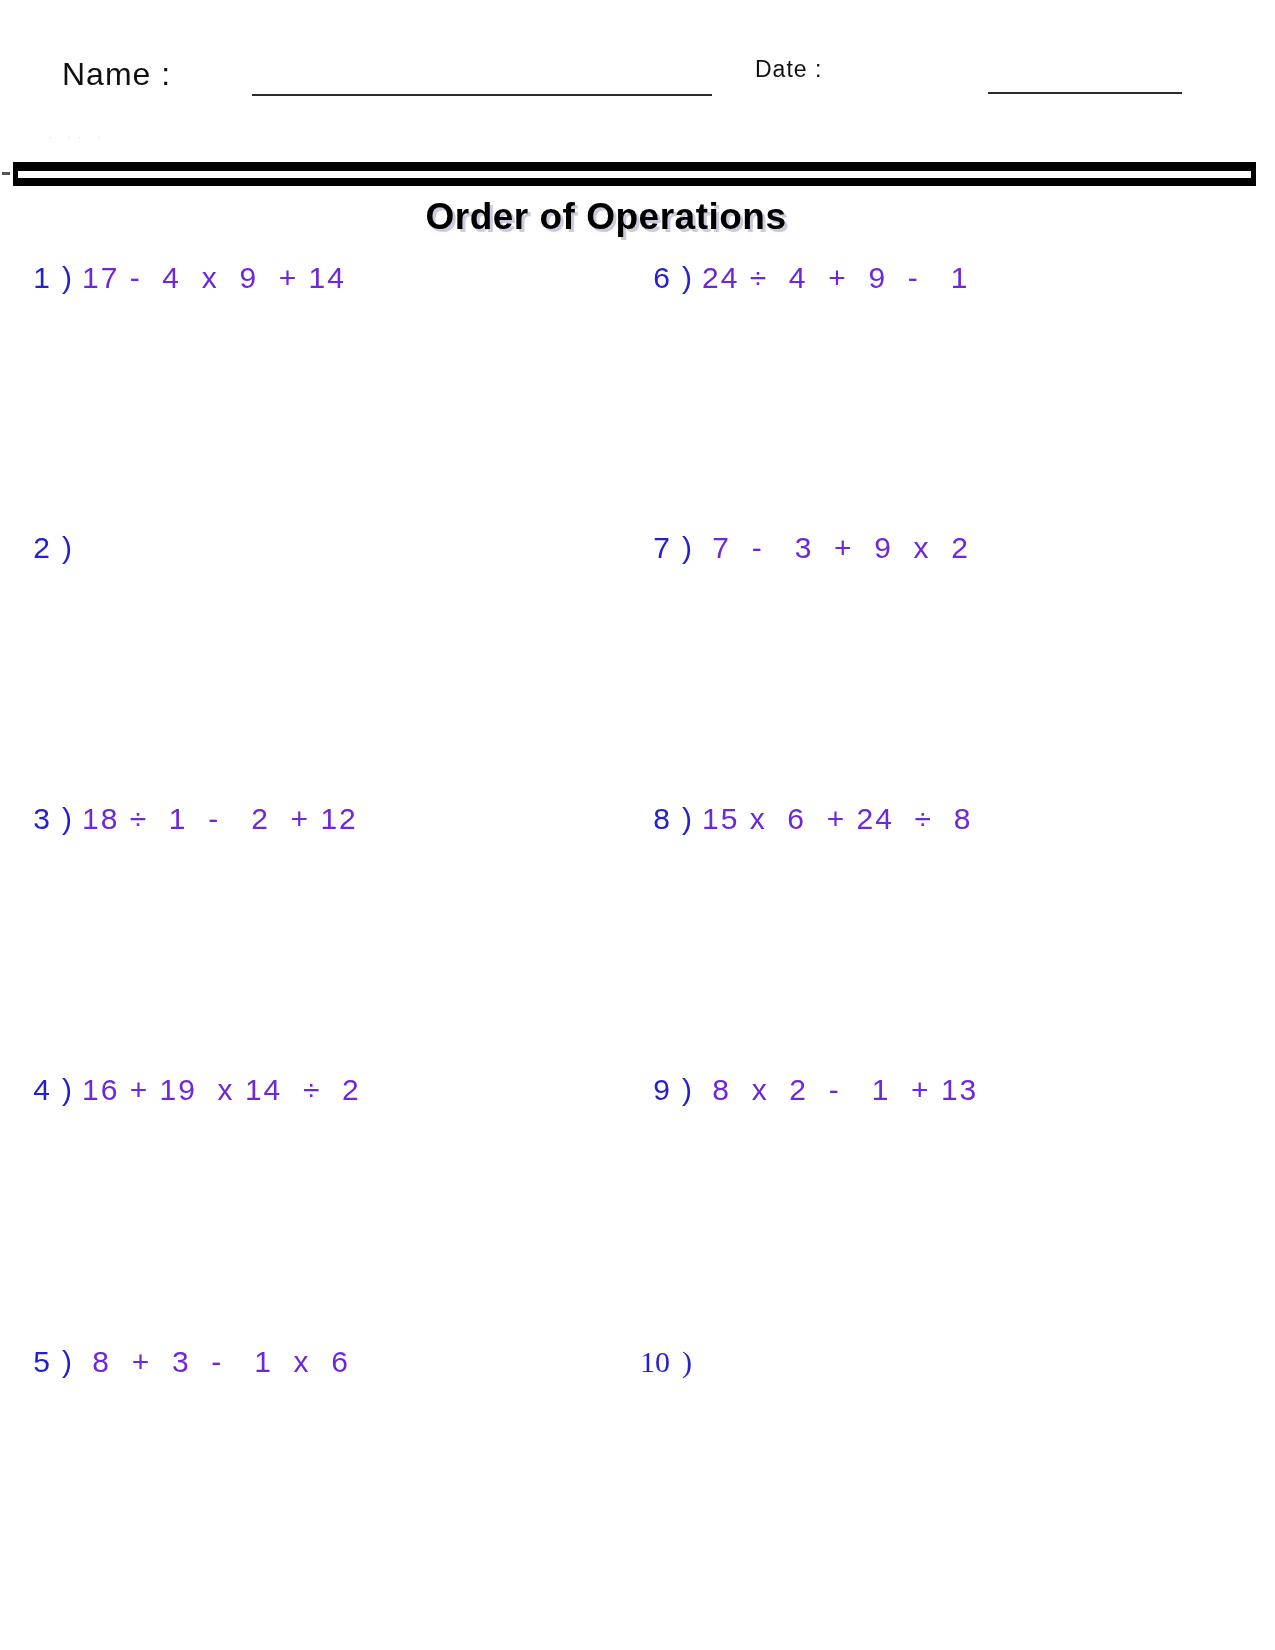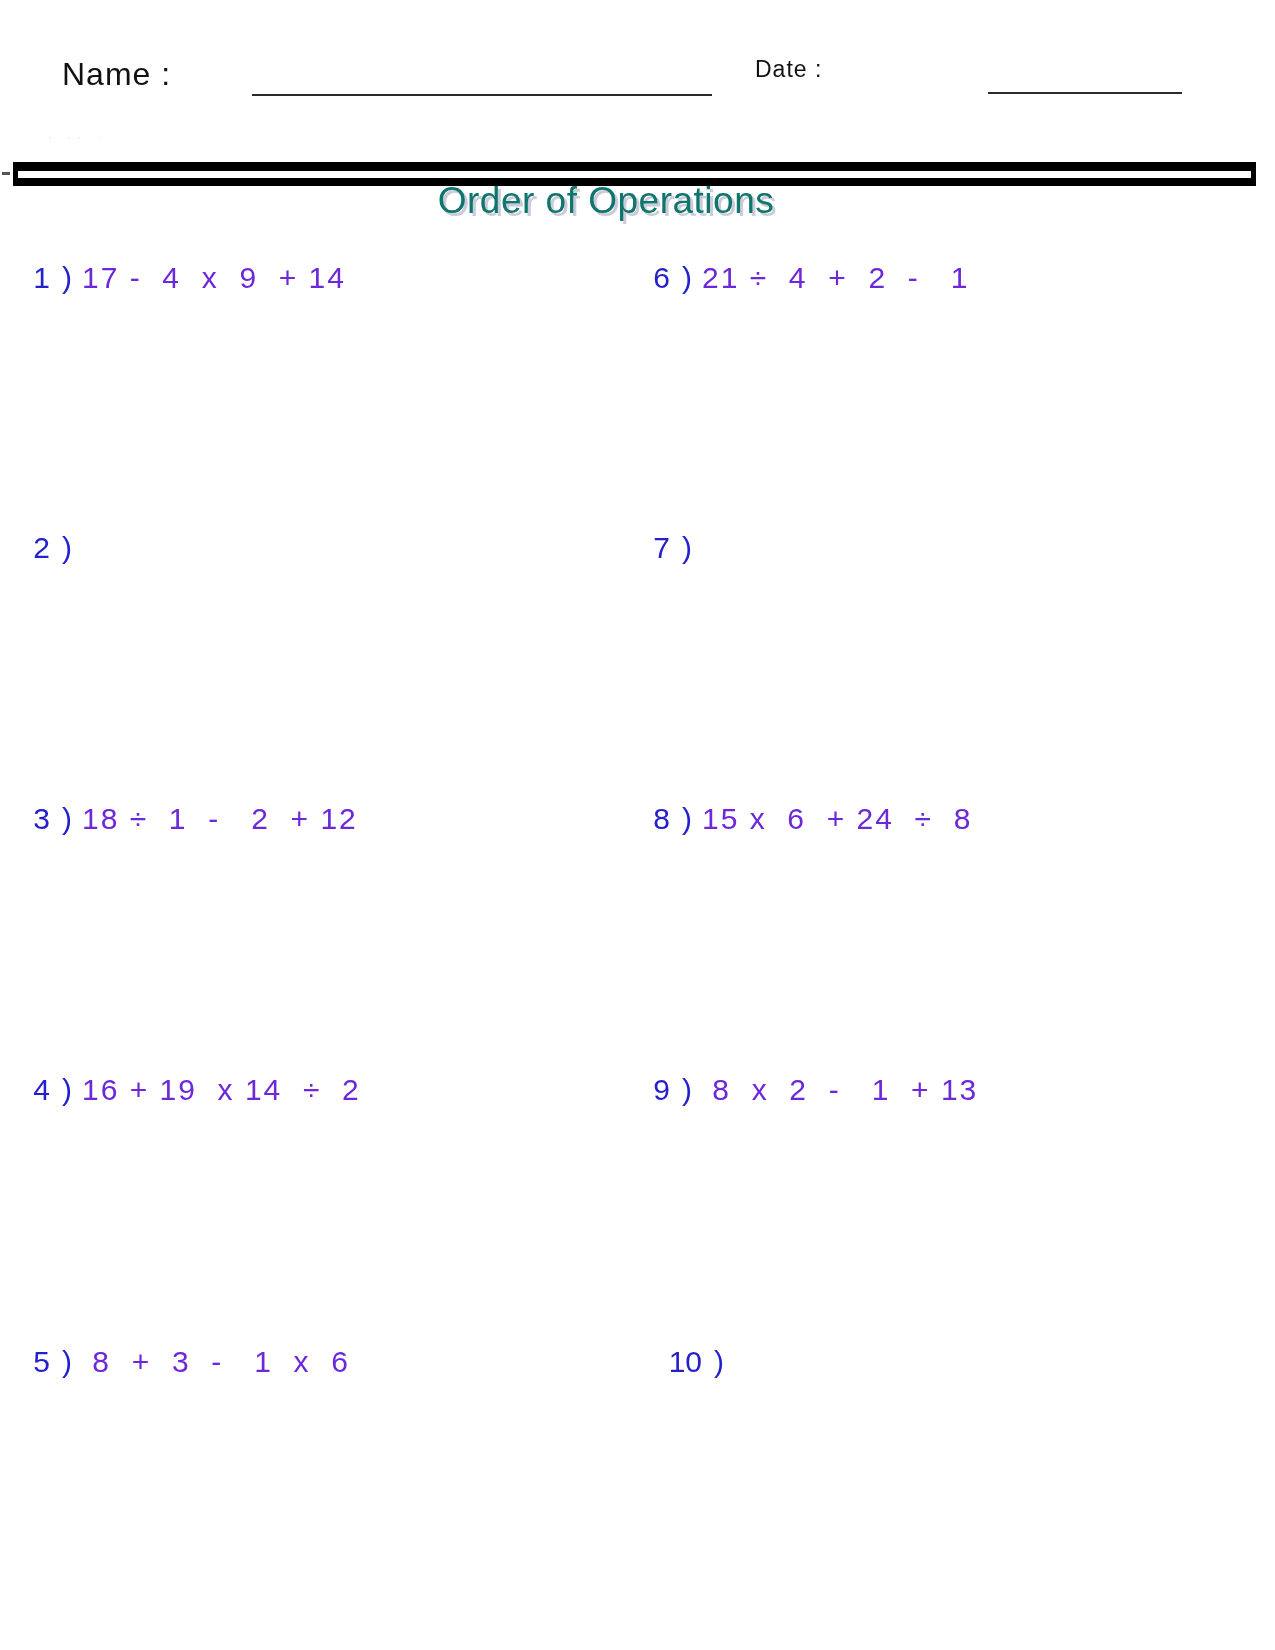--- a/index.html
+++ b/index.html
@@ -51,24 +51,24 @@
     width: 1243px; height: 24px;
     background: #000000;
   }
   .rule-inner {
     position: absolute; left: 5px; right: 5px; top: 9px;
     height: 7px; background: #ffffff;
   }
 
   
   .title {
-    position: absolute; left: 0; top: 180px; width: 1212px;
+    position: absolute; left: 0; top: 196px; width: 1212px;
     text-align: center;
-    font-size: 37px; font-weight: normal;
-    color: #0f766e;
+    font-size: 37px; font-weight: bold;
+    color: #000000;
     letter-spacing: 0.5px;
     text-shadow: 3px 3px 0 rgba(160,160,190,0.55);
   }
 
   
   .problem {
     position: absolute;
     display: flex;
     align-items: flex-start;
     font-size: 30px;
@@ -123,30 +123,30 @@
     <span class="pnum">3</span><span class="pparen">)</span><span class="pexpr">18 ÷  1  -   2  + 12</span>
   </div>
   <div class="problem" style="left:0px; top:1072px;">
     <span class="pnum">4</span><span class="pparen">)</span><span class="pexpr">16 + 19  x 14  ÷  2</span>
   </div>
   <div class="problem" style="left:0px; top:1344px;">
     <span class="pnum">5</span><span class="pparen">)</span><span class="pexpr"> 8  +  3  -   1  x  6</span>
   </div>
 
   <div class="problem" style="left:620px; top:260px;">
-    <span class="pnum">6</span><span class="pparen">)</span><span class="pexpr">21 ÷  4  +  2  -   1</span>
+    <span class="pnum">6</span><span class="pparen">)</span><span class="pexpr">24 ÷  4  +  9  -   1</span>
   </div>
   <div class="problem" style="left:620px; top:530px;">
-    <span class="pnum">7</span><span class="pparen">)</span>
+    <span class="pnum">7</span><span class="pparen">)</span><span class="pexpr"> 7  -   3  +  9  x  2</span>
   </div>
   <div class="problem" style="left:620px; top:801px;">
     <span class="pnum">8</span><span class="pparen">)</span><span class="pexpr">15 x  6  + 24  ÷  8</span>
   </div>
   <div class="problem" style="left:620px; top:1072px;">
     <span class="pnum">9</span><span class="pparen">)</span><span class="pexpr"> 8  x  2  -   1  + 13</span>
   </div>
-  <div class="problem" style="left:652px; top:1344px;">
+  <div class="problem" style="left:620px; top:1344px;font-family:Liberation Serif, serif;">
     <span class="pnum">10</span><span class="pparen">)</span>
   </div>
 
   <div class="footer-zero">0</div>
 
 </div>
 
 </body></html>

